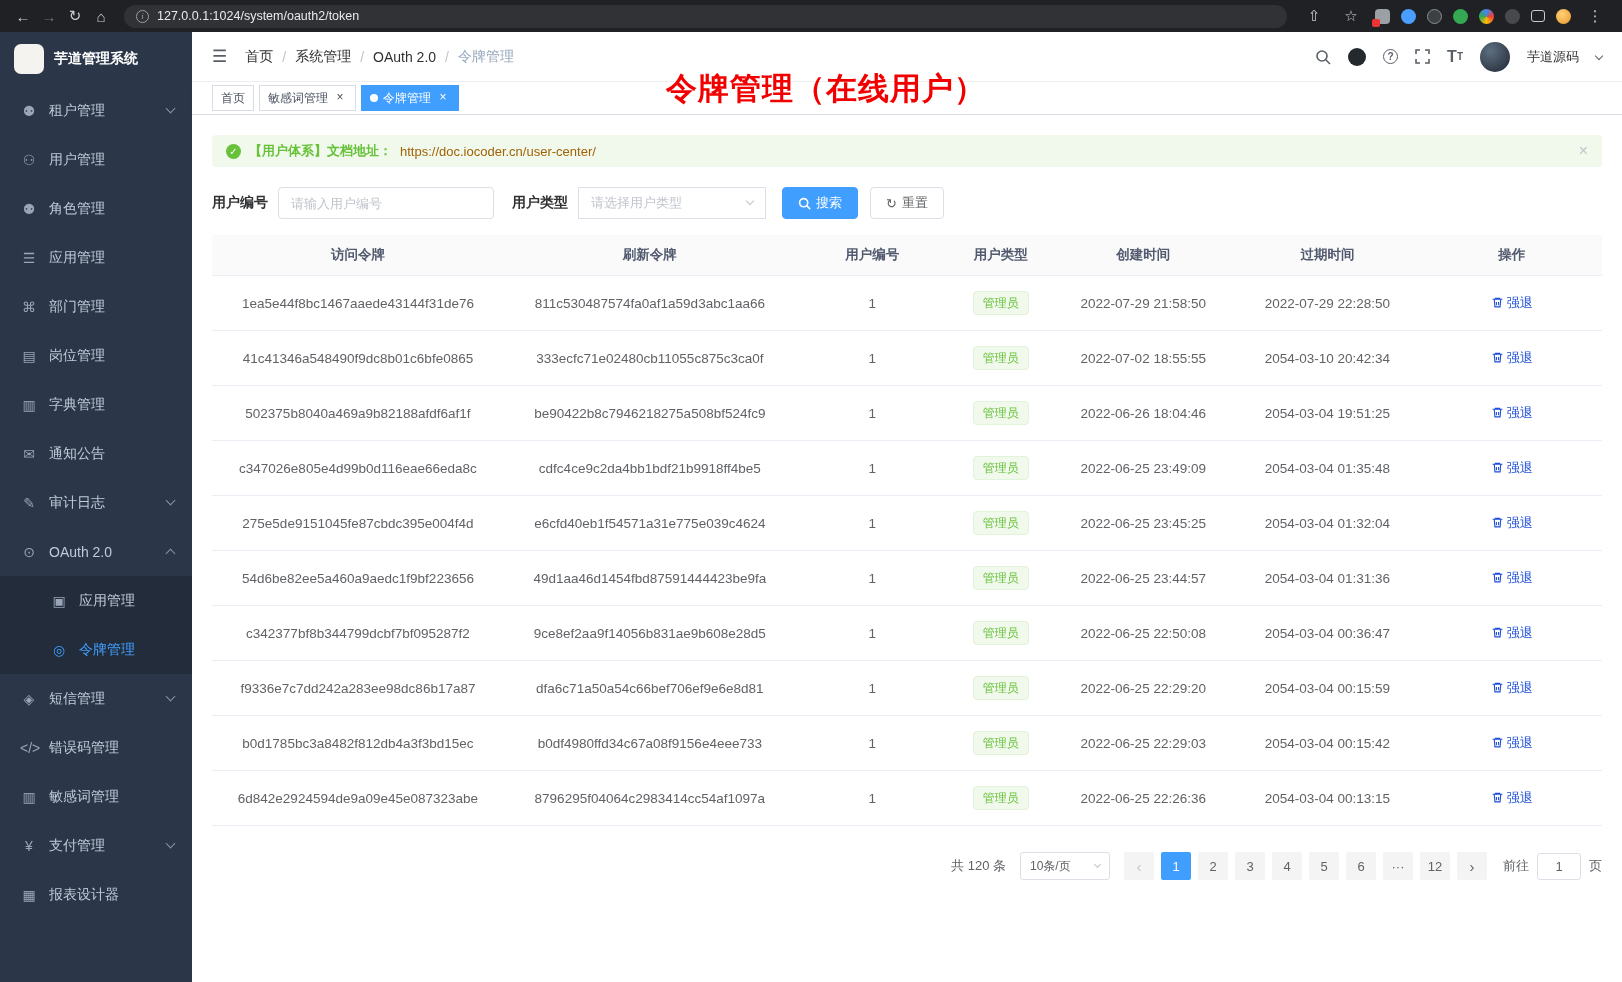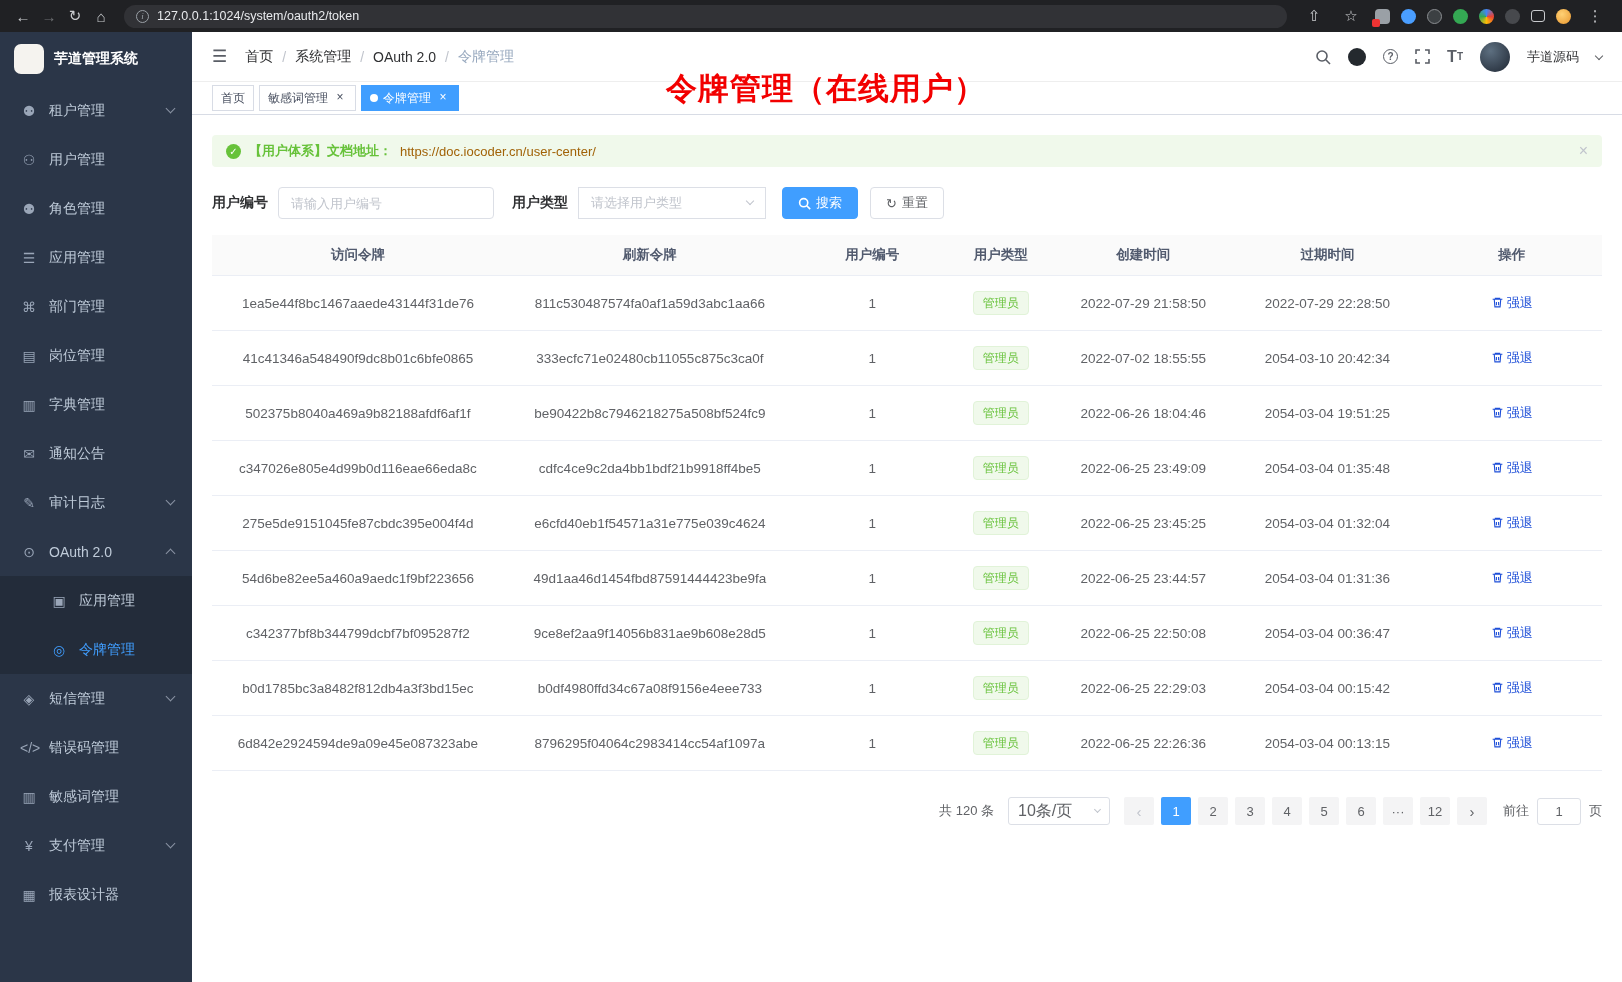--- a/index.html
+++ b/index.html
@@ -89,21 +89,21 @@
   
   .grid { width:100%; border-collapse:collapse; font-size:13.5px; color:#606266; table-layout:fixed; }
   .grid th { background:#fafafa; color:#515a6e; font-weight:700; padding:11px 4px; border-bottom:1px solid #ebeef5; text-align:center; font-size:13.5px; }
   .grid td { padding:15px 4px; border-bottom:1px solid #ebeef5; text-align:center; white-space:nowrap; overflow:hidden; }
   .tag-success { display:inline-block; background:#f0f9eb; border:1px solid #e1f3d8; color:#67c23a; border-radius:4px; font-size:12px; padding:2.5px 9px; }
   .force-logout { color:#1d4ed8; font-size:13px; display:inline-flex; align-items:center; gap:3px; cursor:pointer; text-decoration:none; }
 
   
   .pager { display:flex; align-items:center; justify-content:flex-end; margin-top:26px; font-size:13px; color:#606266; }
   .total { margin-right:14px; }
-  .pg-select { width:102px; height:28px; border:1px solid #dcdfe6; border-radius:3px; display:flex; align-items:center; justify-content:space-between; padding:0 9px; color:#606266; font-size:16px; margin-right:14px; cursor:pointer; }
+  .pg-select { width:90px; height:28px; border:1px solid #dcdfe6; border-radius:3px; display:flex; align-items:center; justify-content:space-between; padding:0 9px; color:#606266; font-size:12px; margin-right:14px; cursor:pointer; }
   .pg-select .chev { border-color:#c0c4cc; width:5px; height:5px; }
   .pg-btn { width:30px; height:28px; background:#f4f4f5; border:none; border-radius:2px; color:#606266; font-size:15px; cursor:pointer; }
   .pg-btn.prev { color:#c0c4cc; margin-right:7px; }
   .pg-btn.next { margin-left:7px; }
   .pages { display:flex; list-style:none; gap:7px; }
   .pg-num { min-width:30px; height:28px; background:#f4f4f5; border-radius:2px; display:flex; align-items:center; justify-content:center; font-size:13px; cursor:pointer; padding:0 4px; }
   .pg-num.active { background:#409eff; color:#fff; }
   .goto-label { margin-left:16px; margin-right:8px; }
   .goto-input { width:44px; height:27px; border:1px solid #dcdfe6; border-radius:3px; text-align:center; font-size:13px; color:#606266; outline:none; margin-right:8px; }
 
@@ -477,20 +477,38 @@
     <td>
       <a class="force-logout">
         <svg width="13" height="13" viewBox="0 0 24 24" fill="none" stroke="currentColor" stroke-width="2">
                     <path d="M3 6h18M8 6V4h8v2M6 6l1.2 14h9.6L18 6M10 11v6M14 11v6"></path>
                   </svg>
         <span class="fl-label">强退</span>
       </a>
     </td>
   </tr>
 
+  <tr>
+    <td>f9336e7c7dd242a283ee98dc86b17a87</td>
+    <td>dfa6c71a50a54c66bef706ef9e6e8d81</td>
+    <td>1</td>
+    <td>
+      <span class="tag-success">管理员</span>
+    </td>
+    <td>2022-06-25 22:29:20</td>
+    <td>2054-03-04 00:15:59</td>
+    <td>
+      <a class="force-logout">
+        <svg width="13" height="13" viewBox="0 0 24 24" fill="none" stroke="currentColor" stroke-width="2">
+                    <path d="M3 6h18M8 6V4h8v2M6 6l1.2 14h9.6L18 6M10 11v6M14 11v6"></path>
+                  </svg>
+        <span class="fl-label">强退</span>
+      </a>
+    </td>
+  </tr>
 
   <tr>
     <td>b0d1785bc3a8482f812db4a3f3bd15ec</td>
     <td>b0df4980ffd34c67a08f9156e4eee733</td>
     <td>1</td>
     <td>
       <span class="tag-success">管理员</span>
     </td>
     <td>2022-06-25 22:29:03</td>
     <td>2054-03-04 00:15:42</td>

